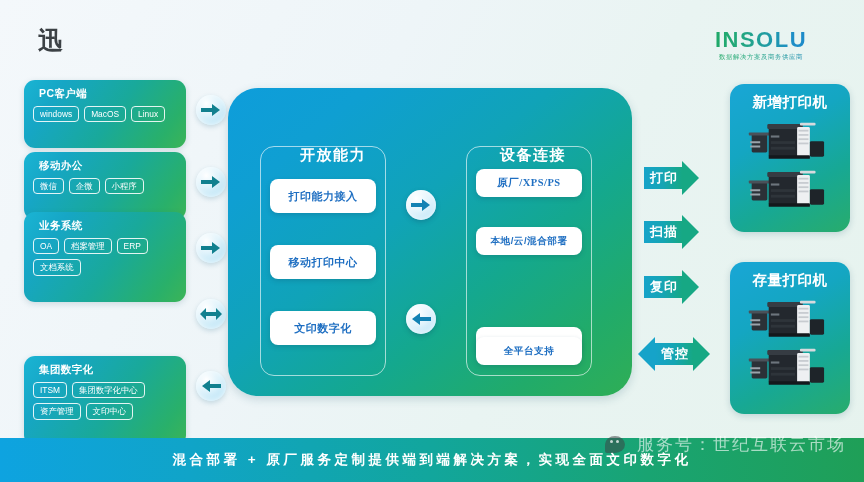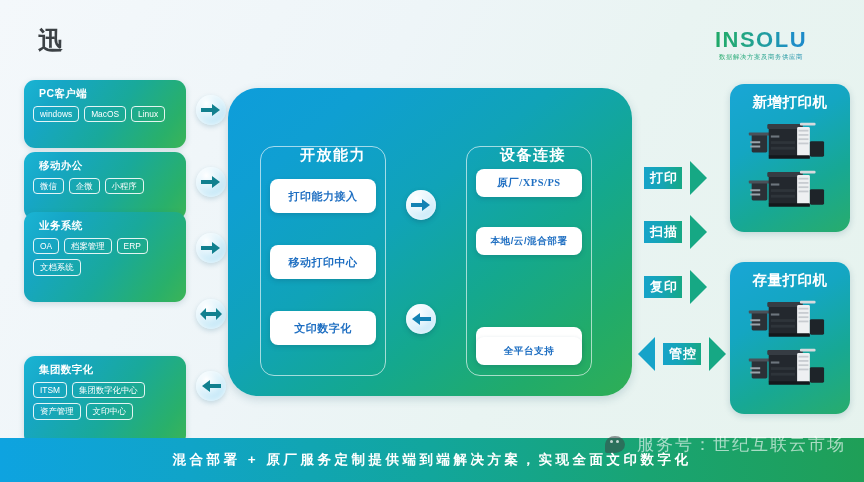--- a/index.html
+++ b/index.html
@@ -112,21 +112,21 @@
   .midbubble {
     position: absolute; left: 178px; width: 30px; height: 30px; border-radius: 50%;
     background: radial-gradient(circle at 34% 28%, #ffffff 0%, #e2f4fc 44%, #c2e7f8 74%, #abdcf3 100%);
     box-shadow: 0 2px 5px rgba(20,70,95,.3), inset 0 0 6px rgba(255,255,255,.9);
     display: flex; align-items: center; justify-content: center;
   }
 
   
   .chev {
     position: absolute; height: 34px;
-    display: flex; align-items: center; gap: 8px;
+    display: flex; align-items: center;
   }
   .chev .body {
     height: 22px; display: flex; align-items: center; justify-content: center;
     padding: 0 4px 0 6px;
     background: linear-gradient(90deg, #16a3c9 0%, #15a5b4 50%, #16a884 100%);
     color: #ffffff; font-size: 13px; font-weight: 700; letter-spacing: 1px;
     white-space: nowrap;
   }
   .chev .head {
     width: 0; height: 0;

